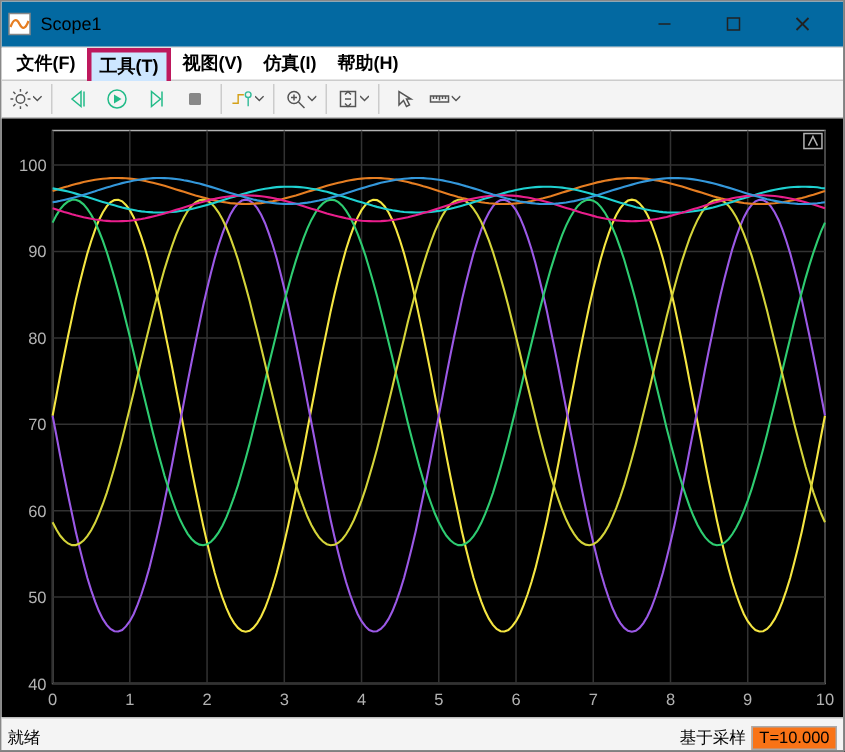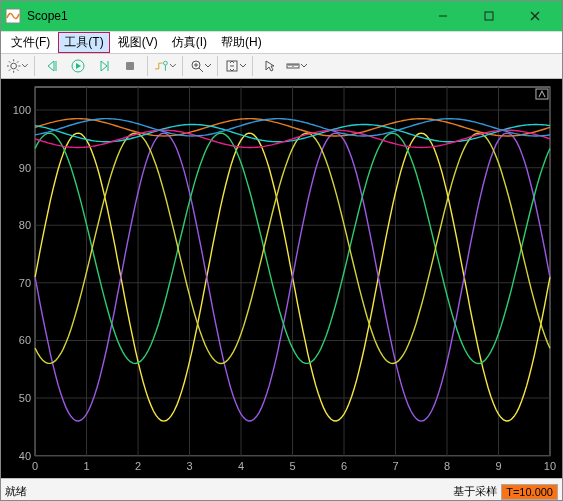--- a/index.html
+++ b/index.html
@@ -1,25 +1,25 @@
 <!DOCTYPE html>
 <html><head>
 <meta charset="utf-8">
 <style>
   * { box-sizing: border-box; margin: 0; padding: 0; font-family: "Microsoft YaHei", "Segoe UI", sans-serif; }
   body { width: 563px; height: 501px; background: #f0f0f0; overflow: hidden; display:flex; flex-direction:column; border:1px solid #888;}
-  .titlebar { height: 44px; background: #22c55e; display:flex; align-items:center; padding:0 4px; border-bottom:1px solid #ddd;}
+  .titlebar { height: 44px; background: #0369a1; display:flex; align-items:center; padding:0 4px; border-bottom:1px solid #ddd;}
   .titlebar .app-icon { width:16px; height:16px; margin-right:6px; }
   .titlebar .title { font-size:12px; flex:1; }
   .win-btns { display:flex; }
   .win-btn { width:46px; height:30px; display:flex; align-items:center; justify-content:center; }
   .win-btn svg { stroke:#222; }
-  .menubar { height:22px; background:#fff; display:flex; align-items:flex-start; padding:0 4px; gap:2px; border-bottom:1px solid #ccc; font-size:12px;}
+  .menubar { height:22px; background:#fff; display:flex; align-items:flex-start; padding:0 4px; gap:2px; border-bottom:1px solid #ccc; font-size:12px;font-weight:bold;}
   .menu-item { padding:2px 6px; }
-  .menu-item.active { background:#cde6ff; border:1px solid #be185d; padding:1px 5px;}
+  .menu-item.active { background:#cde6ff; border:3px solid #be185d; padding:1px 5px;}
   .toolbar { height:30px; background:#f4f4f4; display:flex; align-items:center; padding:0 4px; gap:2px; border-bottom:1px solid #bfbfbf;}
   .tb-btn { width:24px; height:24px; display:flex; align-items:center; justify-content:center; border:1px solid transparent; border-radius:2px;}
   .tb-sep { width:1px; height:20px; background:#ccc; margin:0 3px;}
   .dropcaret { width:6px; height:6px; margin-left:1px; }
   .plot-area { flex:1; background:#000; position:relative; }
   .plot-area svg { width:100%; height:100%; display:block;}
   .statusbar { height:20px; background:#f4f4f4; border-top:1px solid #bfbfbf; display:flex; align-items:center; font-size:11px; padding:13px 4px;}
   .statusbar .spacer { flex:1; }
   .status-box { border:1px solid #aaa; padding:0 4px; height:16px; line-height:14px; margin-left:4px; background:#f97316;}
   .axis-text { font-size:11px; fill:#b2b2b2; font-family:Arial,sans-serif;}

